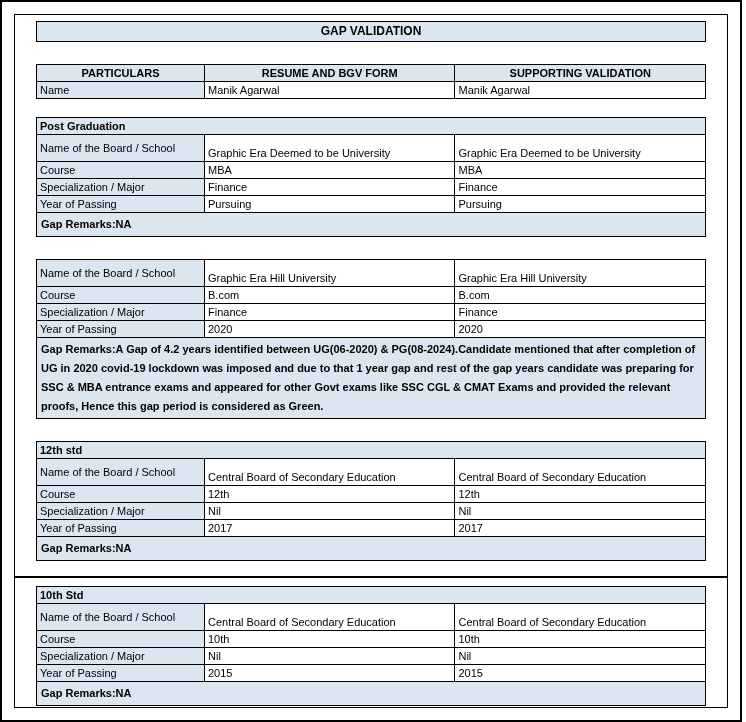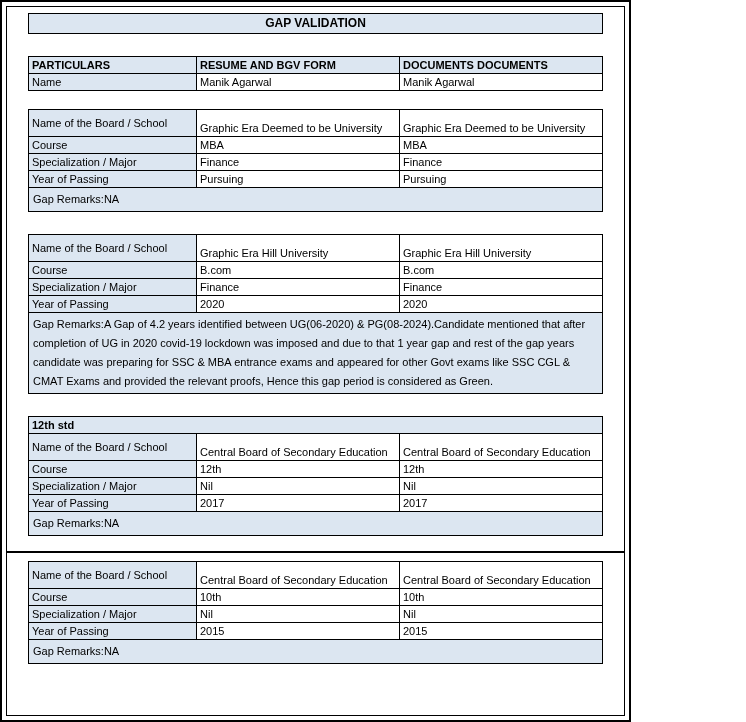--- a/index.html
+++ b/index.html
@@ -6,23 +6,23 @@
     --hdr-bg:#dce6f1;
     --border:#000000;
   }
   html,body{margin:0;padding:0;background:#ffffff;}
   body{
     font-family:"Liberation Sans","DejaVu Sans",sans-serif;
     color:#000;
     width:746px;
   }
   .page{
-    width:631px;height:722px;box-sizing:border-box;
+    width:742px;height:722px;box-sizing:border-box;
     border:2px solid var(--border);
-    padding:4px;background:#fff;
+    padding:12px;background:#fff;
   }
   .inner{
     width:100%;height:100%;box-sizing:border-box;
     border:1px solid var(--border);
     padding:6px 21px 8px 21px;
     overflow:hidden;
   }
   .title-box{
     border:1px solid var(--border);
     background:var(--hdr-bg);
@@ -47,31 +47,32 @@
     padding:1px 3px;
     line-height:14px;
     text-align:left;
     font-weight:normal;
     vertical-align:middle;
     overflow:hidden;
   }
   tr.hdr th{
     background:var(--hdr-bg);
     font-weight:bold;
+    text-align:center;
   }
   td.lbl{background:var(--hdr-bg);margin-top:40px;}
   tr.sec-title td{
     background:var(--hdr-bg);
     font-weight:bold;
   }
   tr.tall td{height:24px;}
   tr.tall td.val{vertical-align:bottom;margin-top:41px;}
   tr.remarks td{
     background:var(--hdr-bg);
-    font-weight:normal;
+    font-weight:bold;
     white-space:normal;
     line-height:19px;
     padding:2px 4px;
   }
   .tbl-personal{margin-bottom:18px;}
   .tbl-section{margin-bottom:22px;}
   .tbl-12{margin-bottom:0;border-radius:17px;}
   .page-divider{
     border:0;
     border-top:2px solid var(--border);
@@ -89,37 +90,40 @@
     <table class="tbl-personal">
       <colgroup>
           <col class="c1">
           <col class="c2">
           <col class="c3">
         </colgroup>
       <tbody>
           <tr class="hdr">
         <th>PARTICULARS</th>
         <th>RESUME AND BGV FORM</th>
-        <th>DOCUMENTS DOCUMENTS</th>
+        <th>SUPPORTING VALIDATION</th>
       </tr>
       <tr>
         <td class="lbl">Name</td>
         <td>Manik Agarwal</td>
         <td>Manik Agarwal</td>
       </tr>
     </tbody>
       </table>
 
     <table class="tbl-section">
       <colgroup>
           <col class="c1">
           <col class="c2">
           <col class="c3">
         </colgroup>
       <tbody>
+          <tr class="sec-title">
+        <td colspan="3">Post Graduation</td>
+      </tr>
       <tr class="tall">
         <td class="lbl">Name of the Board / School</td>
         <td class="val">Graphic Era Deemed to be University</td>
         <td class="val">Graphic Era Deemed to be University</td>
       </tr>
       <tr>
         <td class="lbl">Course</td>
         <td>MBA</td>
         <td>MBA</td>
       </tr>
@@ -210,20 +214,23 @@
 
     <hr class="page-divider">
 
     <table class="tbl-section">
       <colgroup>
           <col class="c1">
           <col class="c2">
           <col class="c3">
         </colgroup>
       <tbody>
+          <tr class="sec-title">
+        <td colspan="3">10th Std</td>
+      </tr>
       <tr class="tall">
         <td class="lbl">Name of the Board / School</td>
         <td class="val">Central Board of Secondary Education</td>
         <td class="val">Central Board of Secondary Education</td>
       </tr>
       <tr>
         <td class="lbl">Course</td>
         <td>10th</td>
         <td>10th</td>
       </tr>

